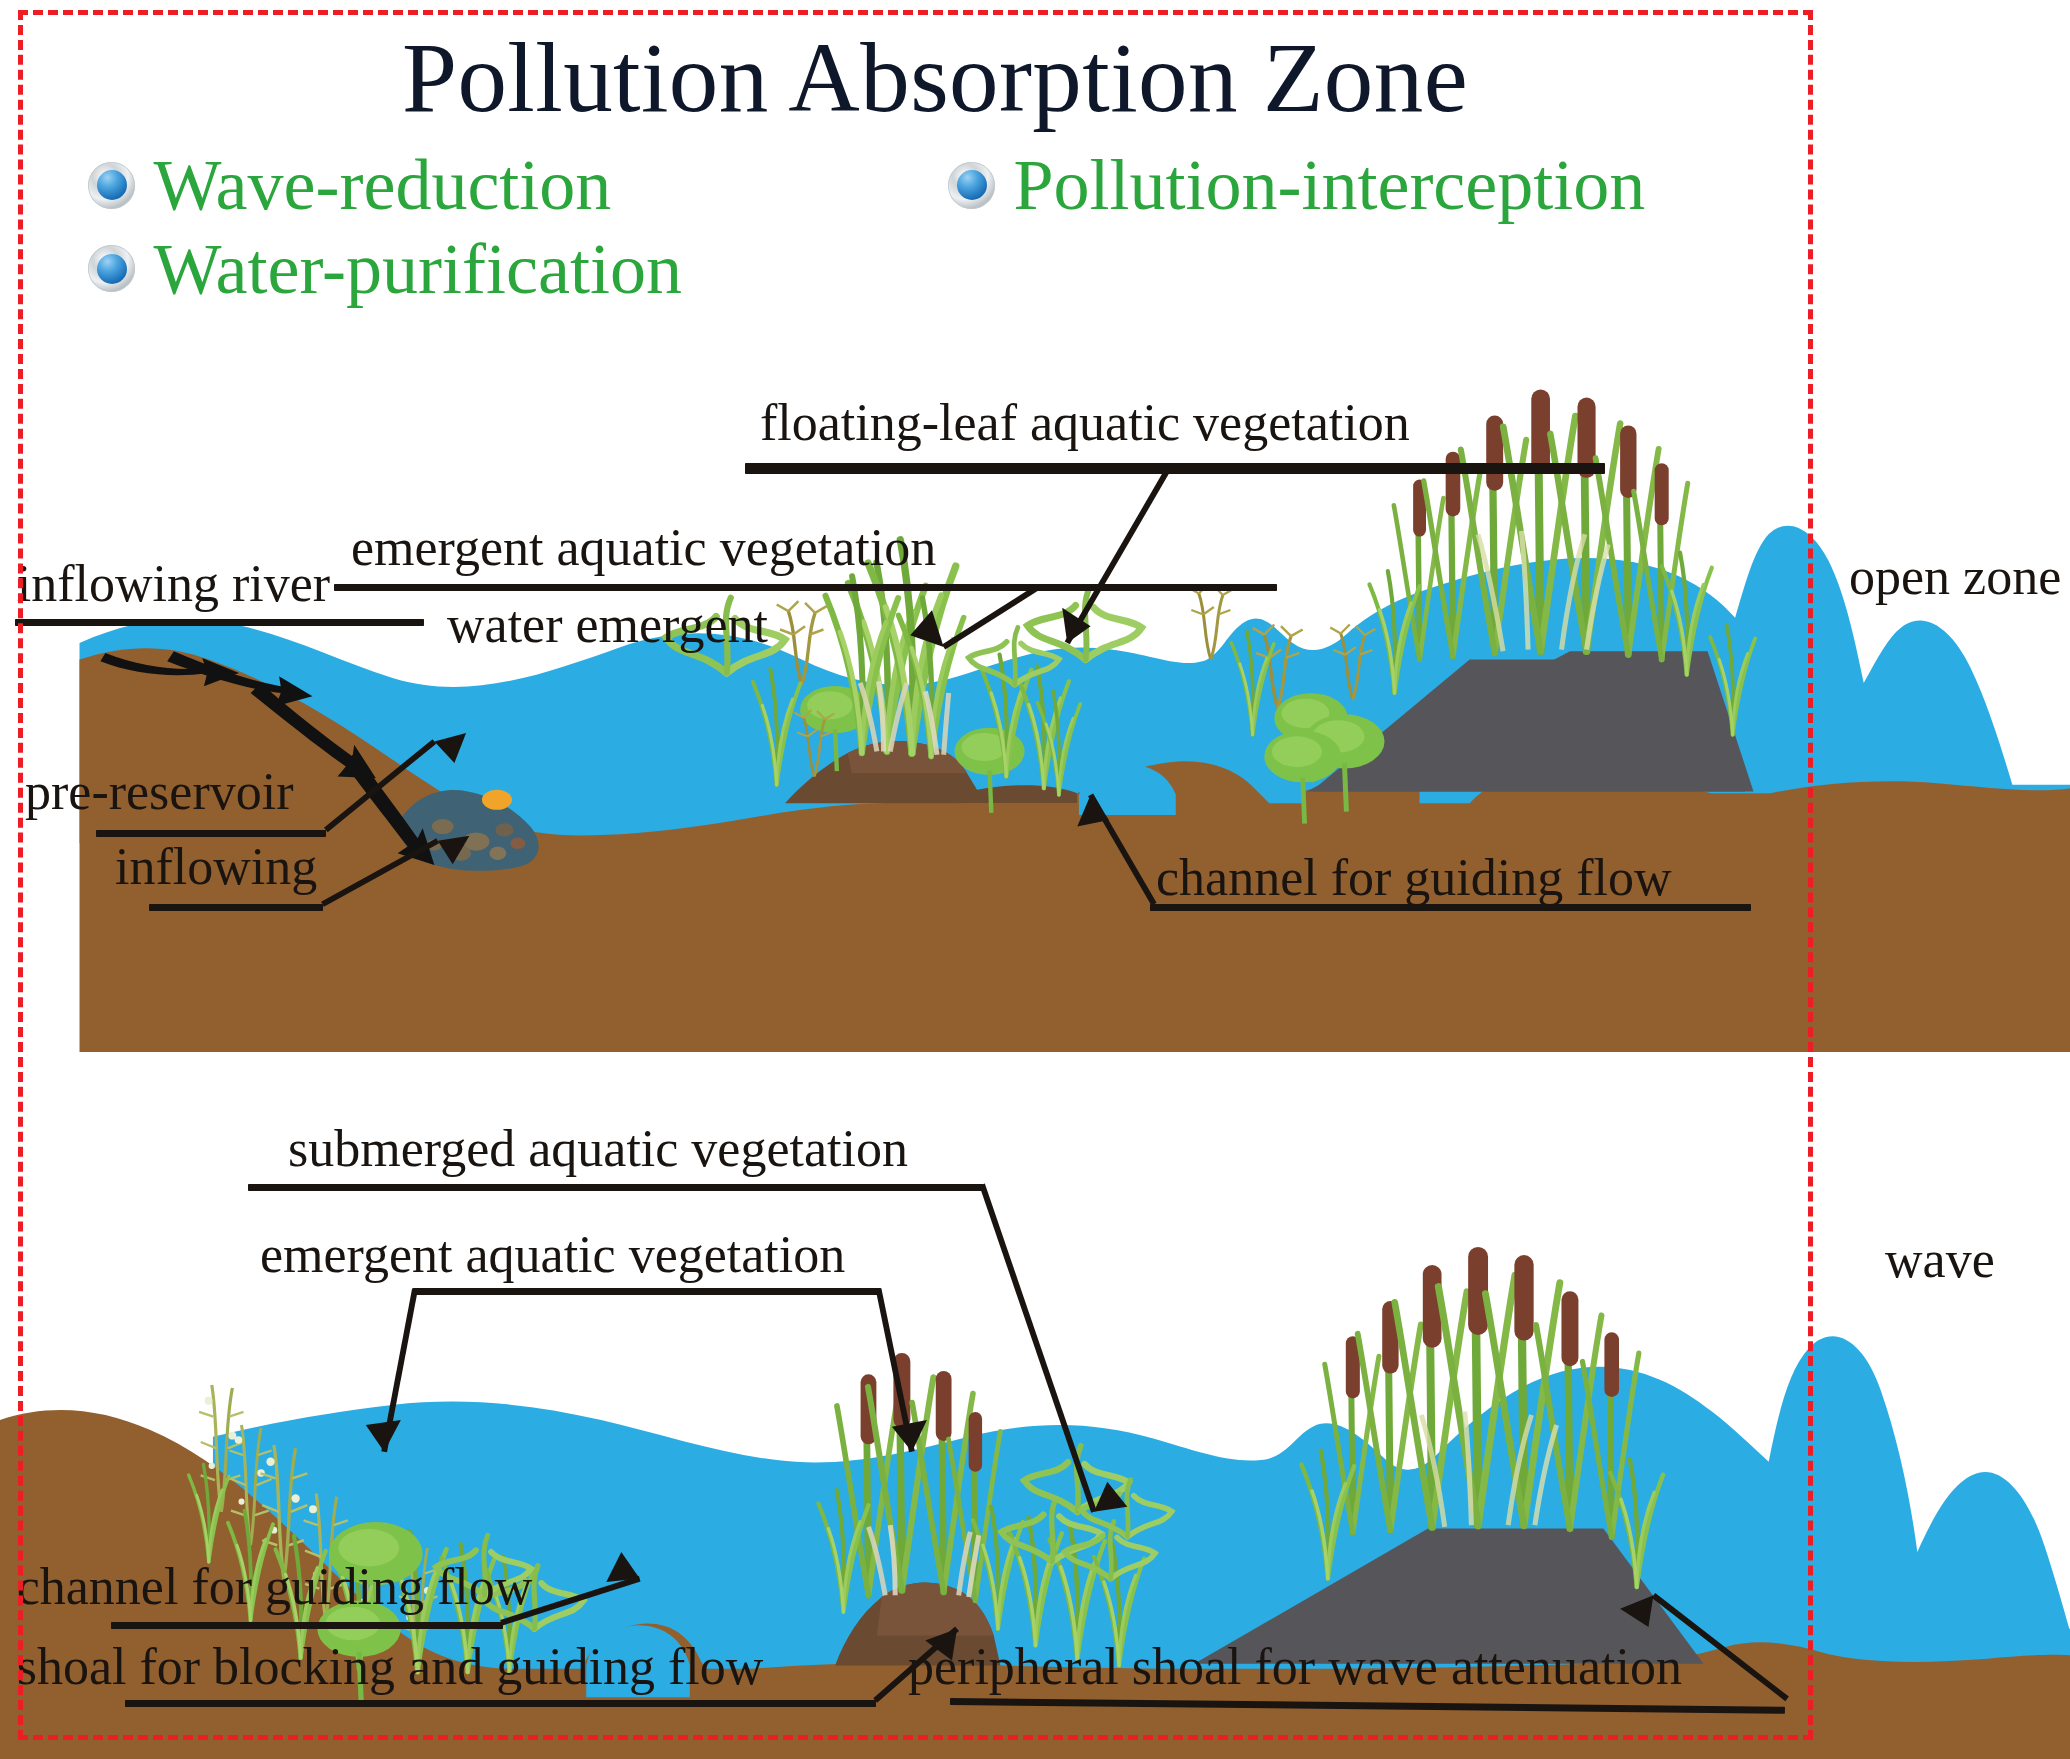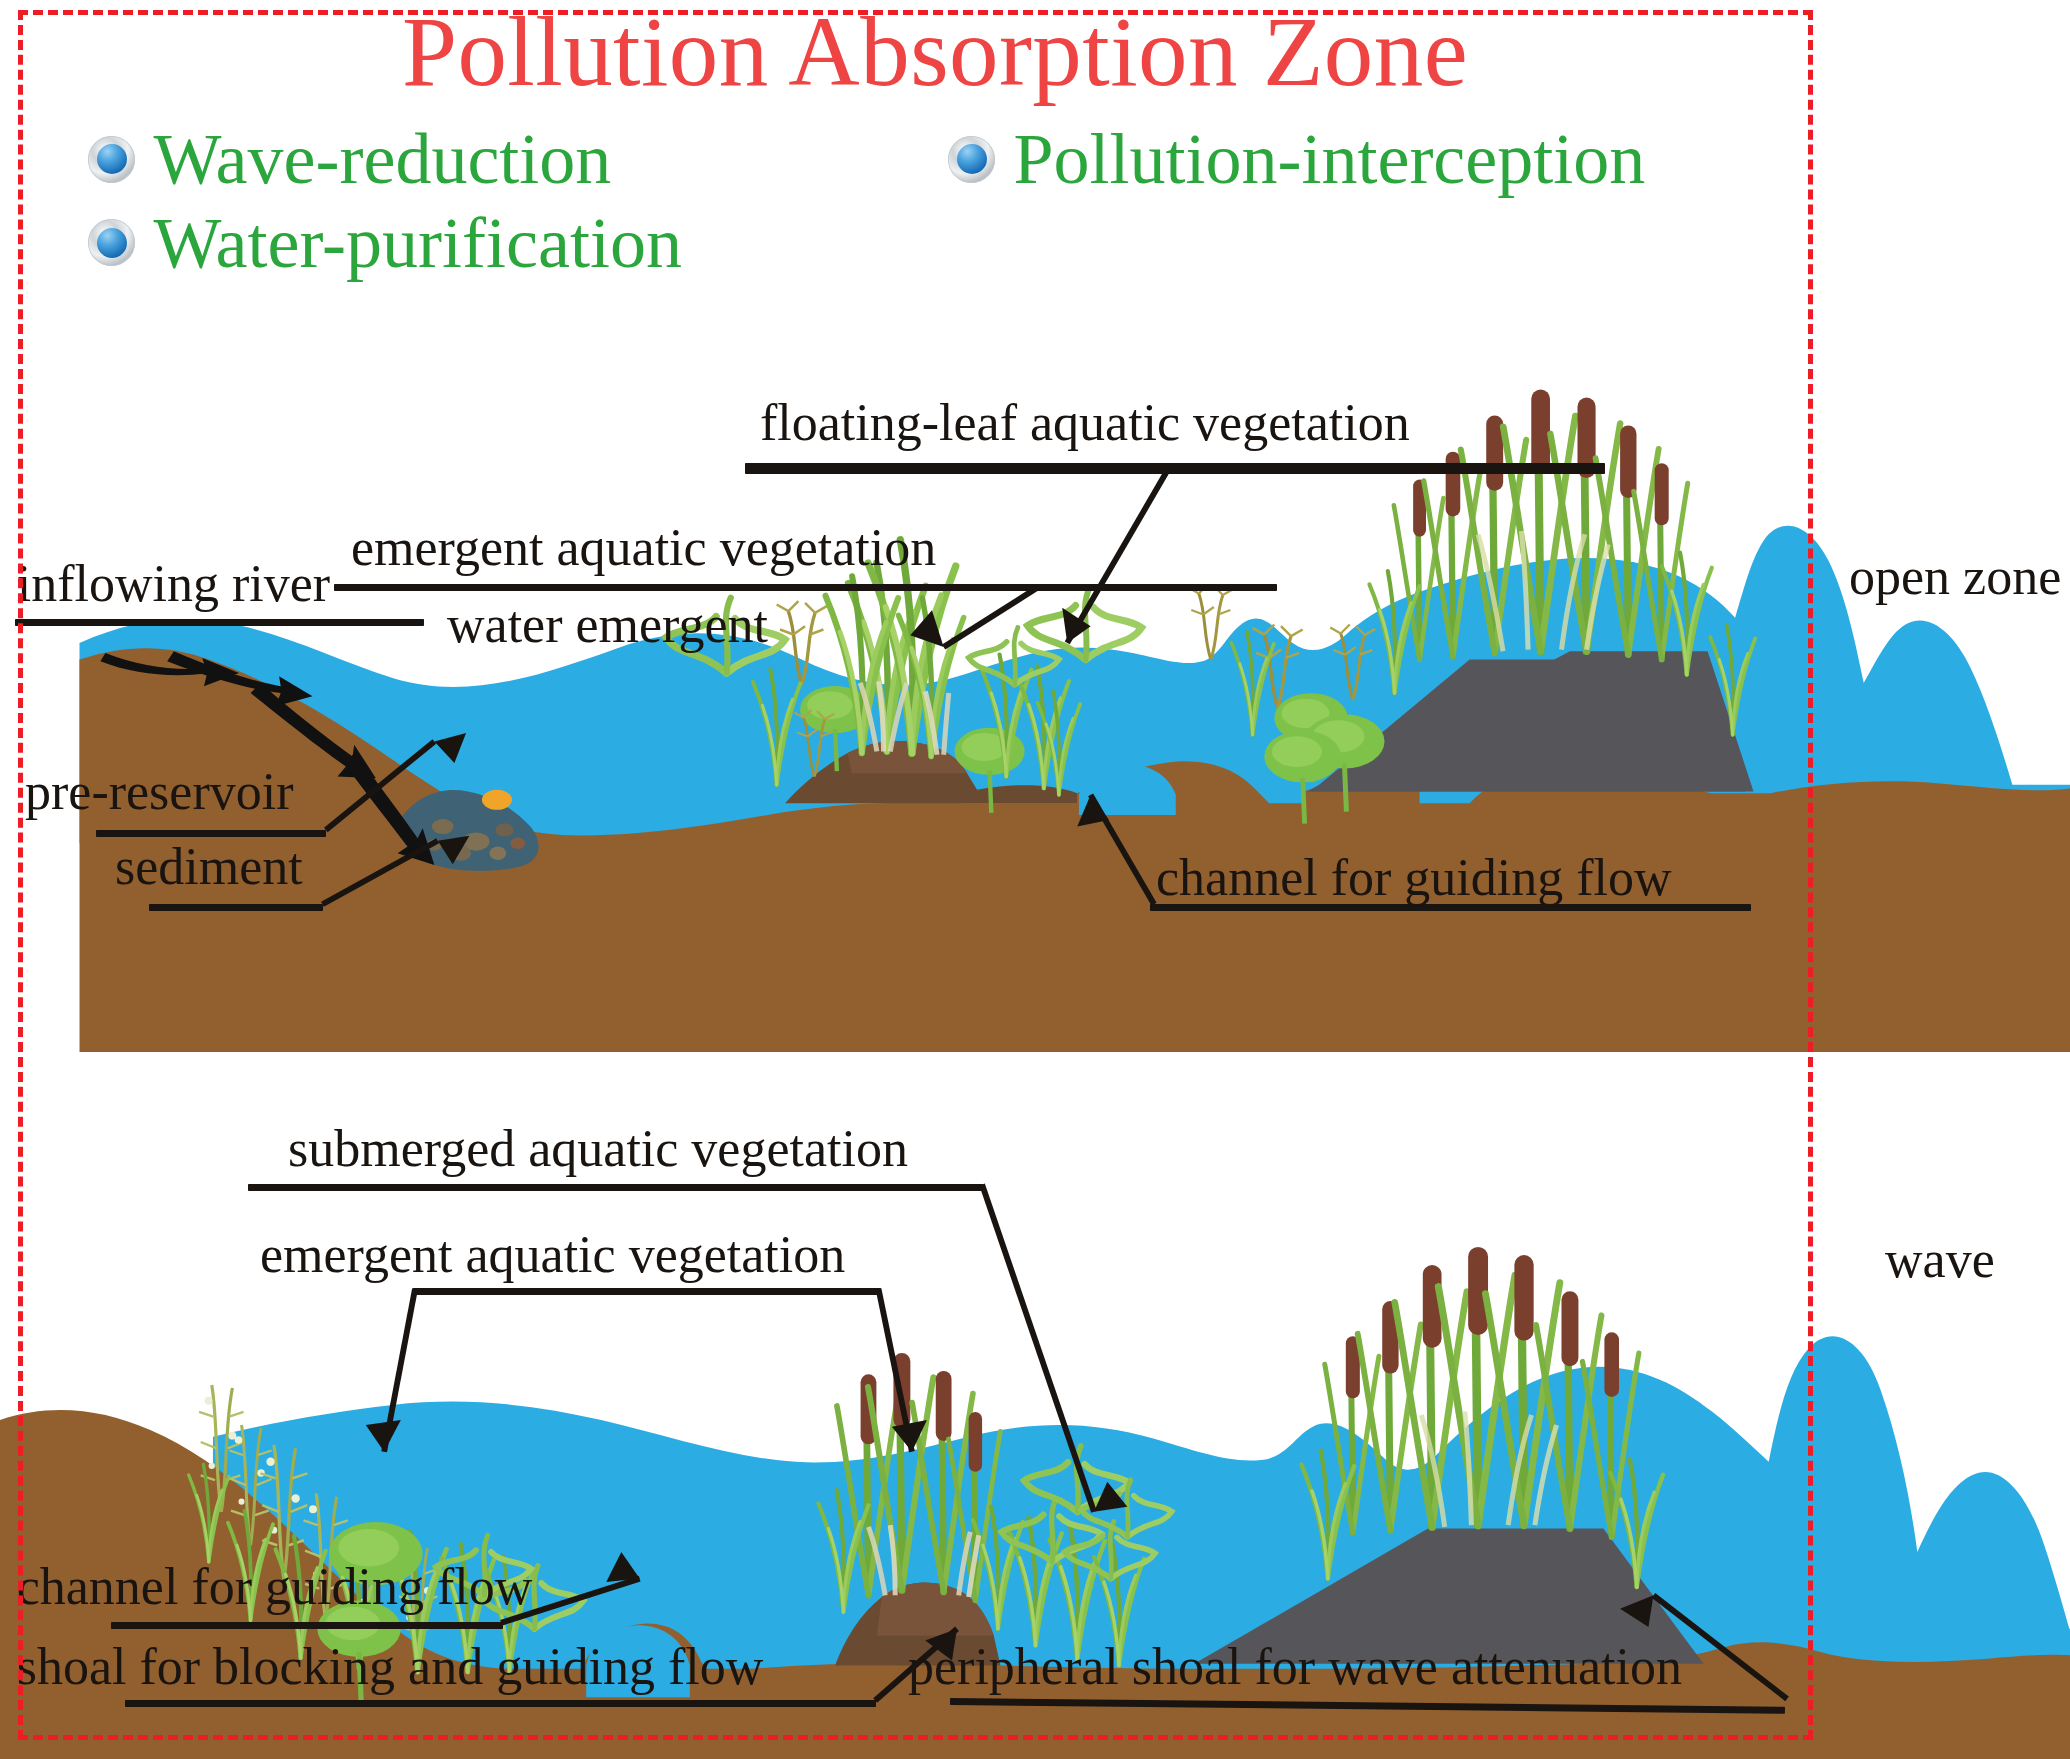--- a/index.html
+++ b/index.html
@@ -10,22 +10,22 @@
 
   
   .dashed-frame{
     position:absolute;left:18.4px;top:10px;width:1795px;height:1730px;
     border:5.8px dashed #EE1C25;box-sizing:border-box;z-index:40;pointer-events:none;
   }
 
   
   .header{position:absolute;left:0;top:0;width:1870px;z-index:45;}
   .title{
-    text-align:center;color:#ef4444;font-size:99px;line-height:1.0;
-    font-weight:400;letter-spacing:0.4px;padding-top:2px;
+    text-align:center;color:#0f172a;font-size:99px;line-height:1.0;
+    font-weight:400;letter-spacing:0.4px;padding-top:28px;
     font-family:"Liberation Serif","DejaVu Serif",serif;
   }
   .feature-grid{
     display:grid;grid-template-columns:860px 718px;
     column-gap:0px;row-gap:11.7px;margin-top:22px;padding-left:88px;
   }
   .feature{display:flex;align-items:center;gap:18.4px;}
   .orb{
     width:47px;height:47px;border-radius:50%;flex:0 0 auto;
     background:
@@ -320,21 +320,21 @@
   <div class="lbl" style="left:447px;top:599px;">water emergent</div>
 
   <div class="lbl" style="left:16.7px;top:558px;">inflowing river</div>
   <div class="rule" style="left:15px;top:619px;width:409px;"></div>
 
   <div class="lbl" style="left:1849px;top:551px;">open zone</div>
 
   <div class="lbl" style="left:25px;top:766px;">pre-reservoir</div>
   <div class="rule" style="left:96px;top:830px;width:230px;"></div>
 
-  <div class="lbl" style="left:115px;top:841px;">sediment</div>
+  <div class="lbl" style="left:115px;top:841px;">inflowing</div>
   <div class="rule" style="left:149px;top:904px;width:174px;"></div>
 
   <div class="lbl" style="left:1156px;top:852px;">channel for guiding flow</div>
   <div class="rule" style="left:1150px;top:904px;width:601px;"></div>
 
   <svg class="leader" style="left:0;top:0;width:2071px;height:1052px;" viewBox="0 0 2480 1260" width="2071" height="1052">
     <g stroke="#1a1411" stroke-width="7" fill="none">
 
       <path d="M1400,560 L1278,770"></path>
 

